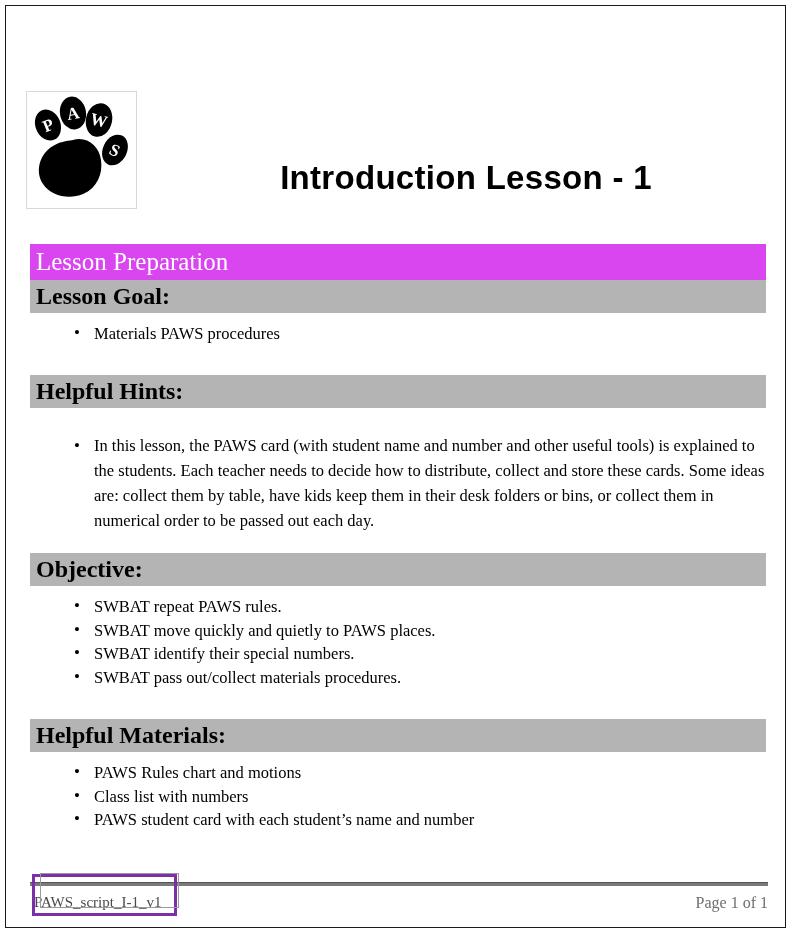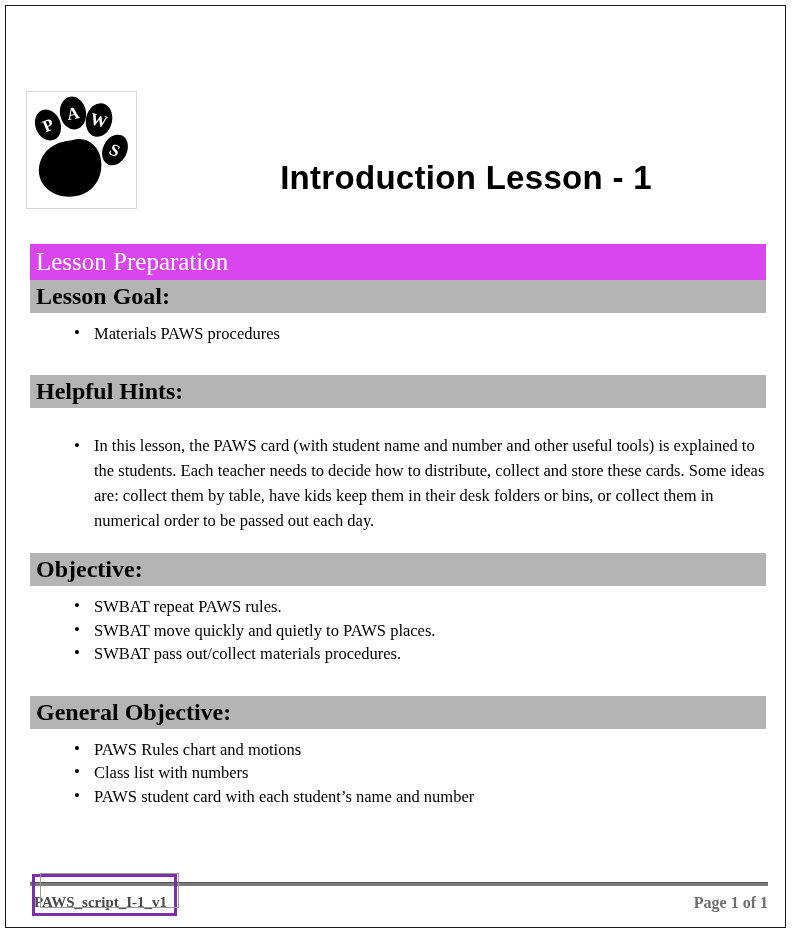--- a/index.html
+++ b/index.html
@@ -118,21 +118,20 @@
   .gap-lg { height: 26px; }
   .gap-xl { height: 30px; }
 
   
   .footer {
     position: absolute;
     left: 24px;
     top: 876px;
     width: 738px;
     height: 44px;
-    font-weight: bold;
   }
   .footer-rule {
     position: absolute;
     left: 0;
     top: 0;
     width: 100%;
     height: 4px;
     background: #7a7a7a;
     border-top: 1px solid #555;
     box-sizing: border-box;
@@ -239,26 +238,27 @@
       <li>In this lesson, the PAWS card (with student name and number and other useful tools) is explained to the students. Each teacher needs to decide how to distribute, collect and store these cards. Some ideas are: collect them by table, have kids keep them in their desk folders or bins, or collect them in numerical order to be passed out each day.</li>
     </ul>
 
     <div class="gap-md"></div>
 
     <div class="bar-light">Objective:</div>
     <div class="gap-sm"></div>
     <ul class="bullets">
       <li>SWBAT repeat PAWS rules.</li>
       <li>SWBAT move quickly and quietly to PAWS places.</li>
+      <li>SWBAT identify their special numbers.</li>
       <li>SWBAT pass out/collect materials procedures.</li>
     </ul>
 
     <div class="gap-xl"></div>
 
-    <div class="bar-light">General Objective:</div>
+    <div class="bar-light">Helpful Materials:</div>
     <div class="gap-sm"></div>
     <ul class="bullets">
       <li>PAWS Rules chart and motions</li>
       <li>Class list with numbers</li>
       <li>PAWS student card with each student’s name and number</li>
     </ul>
 
   </div>
 
   <div class="footer">

